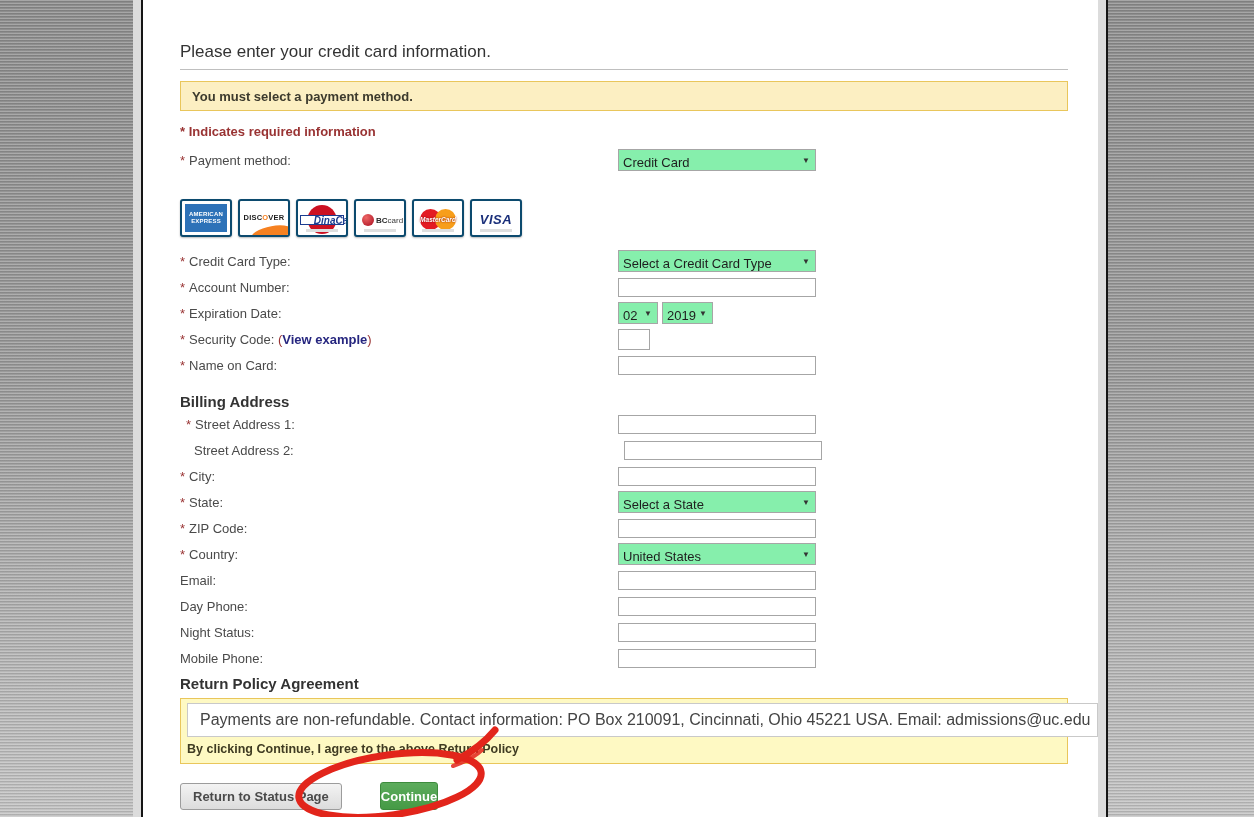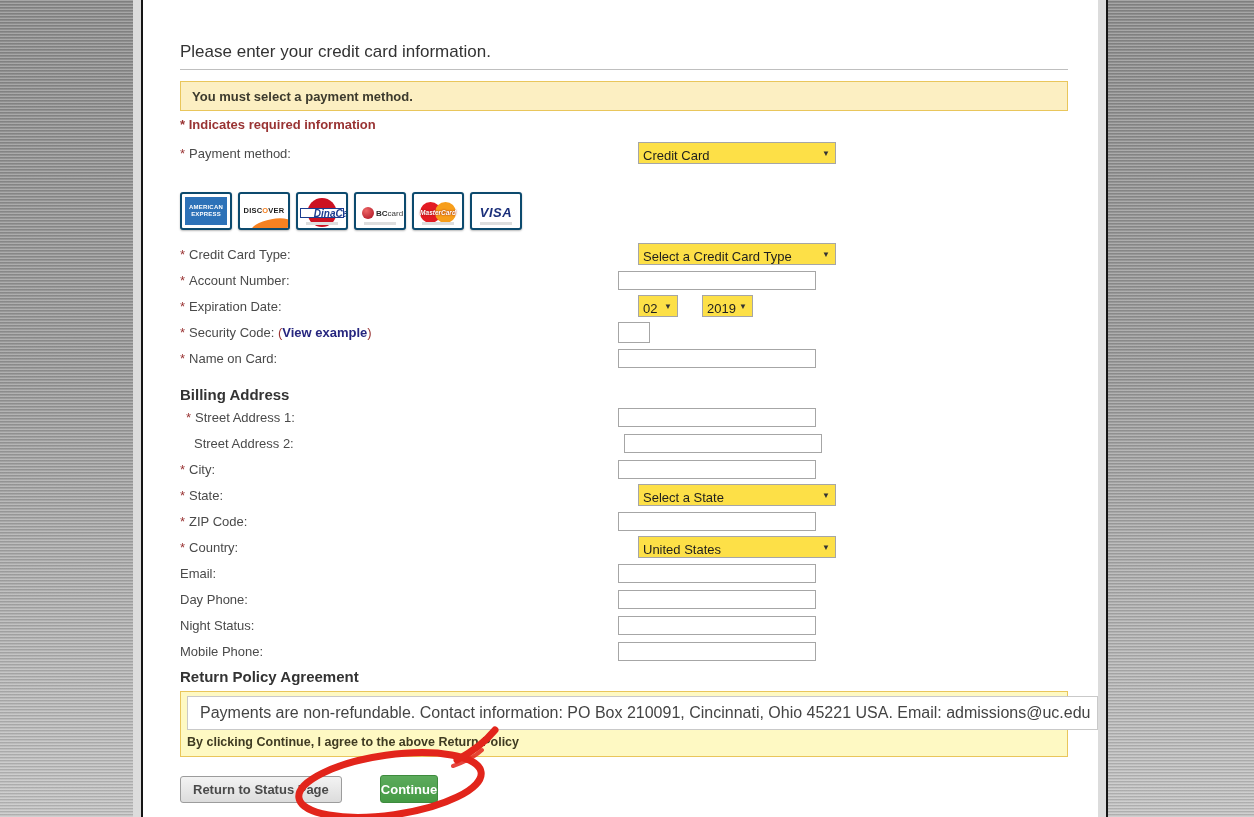--- a/index.html
+++ b/index.html
@@ -22,43 +22,43 @@
 
   .page-title { margin-top:42px; font-size:17px; font-weight:normal; color:#333; }
   .rule { width:888px; height:1px; background:#bfbfbf; margin-top:7px; }
 
   .alert {
     margin-top:11px; width:888px; height:30px;
     background:#fcefc2; border:1px solid #e9c65b;
     display:flex; align-items:center; padding-left:11px;
     font-size:13px; font-weight:bold; color:#3c3a2d;
   }
-  .required-note { margin-top:6px; font-size:13px; font-weight:bold; color:#993333; }
+  .required-note { margin-top:13px; font-size:13px; font-weight:bold; color:#993333; }
 
   .row { display:flex; align-items:center; height:26px; font-size:13px; color:#4a4a4a; }
   .row .lbl { flex:none; width:438px; }
   .req { color:#993333; margin-right:4px; }
   .row-payment { margin-top:8px; }
 
   
   .inp {
     width:198px; height:19px; border:1px solid #a6a6a6; background:#fff;
     font:13px "Liberation Sans", sans-serif; padding:0 4px; border-radius:0;
   }
   .inp-sec { width:32px; height:21px; }
   .sel-wrap { position:relative; display:inline-block; }
   .sel-wrap::after {
     content:"▼"; position:absolute; right:6px; top:50%; transform:translateY(-50%);
     font-size:8px; color:#333; pointer-events:none;
   }
   select {
     appearance:none; -webkit-appearance:none; -moz-appearance:none;
-    width:198px; height:22px; border:1px solid #a6a6a6; background:#fde047;
+    width:198px; height:22px; border:1px solid #a6a6a6; background:#86efac;
     font:13px "Liberation Sans", sans-serif; color:#1e1e1e;
-    padding:4px 18px 0 4px; border-radius:0;margin-left:20px;
+    padding:4px 18px 0 4px; border-radius:0;
   }
   select.sel-xs { width:40px; padding-right:14px; }
   select.sel-sm { width:51px; padding-right:14px; }
   .sel-gap { display:inline-block; width:4px; }
 
   
   .logos { margin-top:26px; display:flex; }
   .card-logo {
     position:relative; width:52px; height:38px; margin-right:6px;
     background:#fff; border:2px solid #0c4a6e; border-radius:3px;

